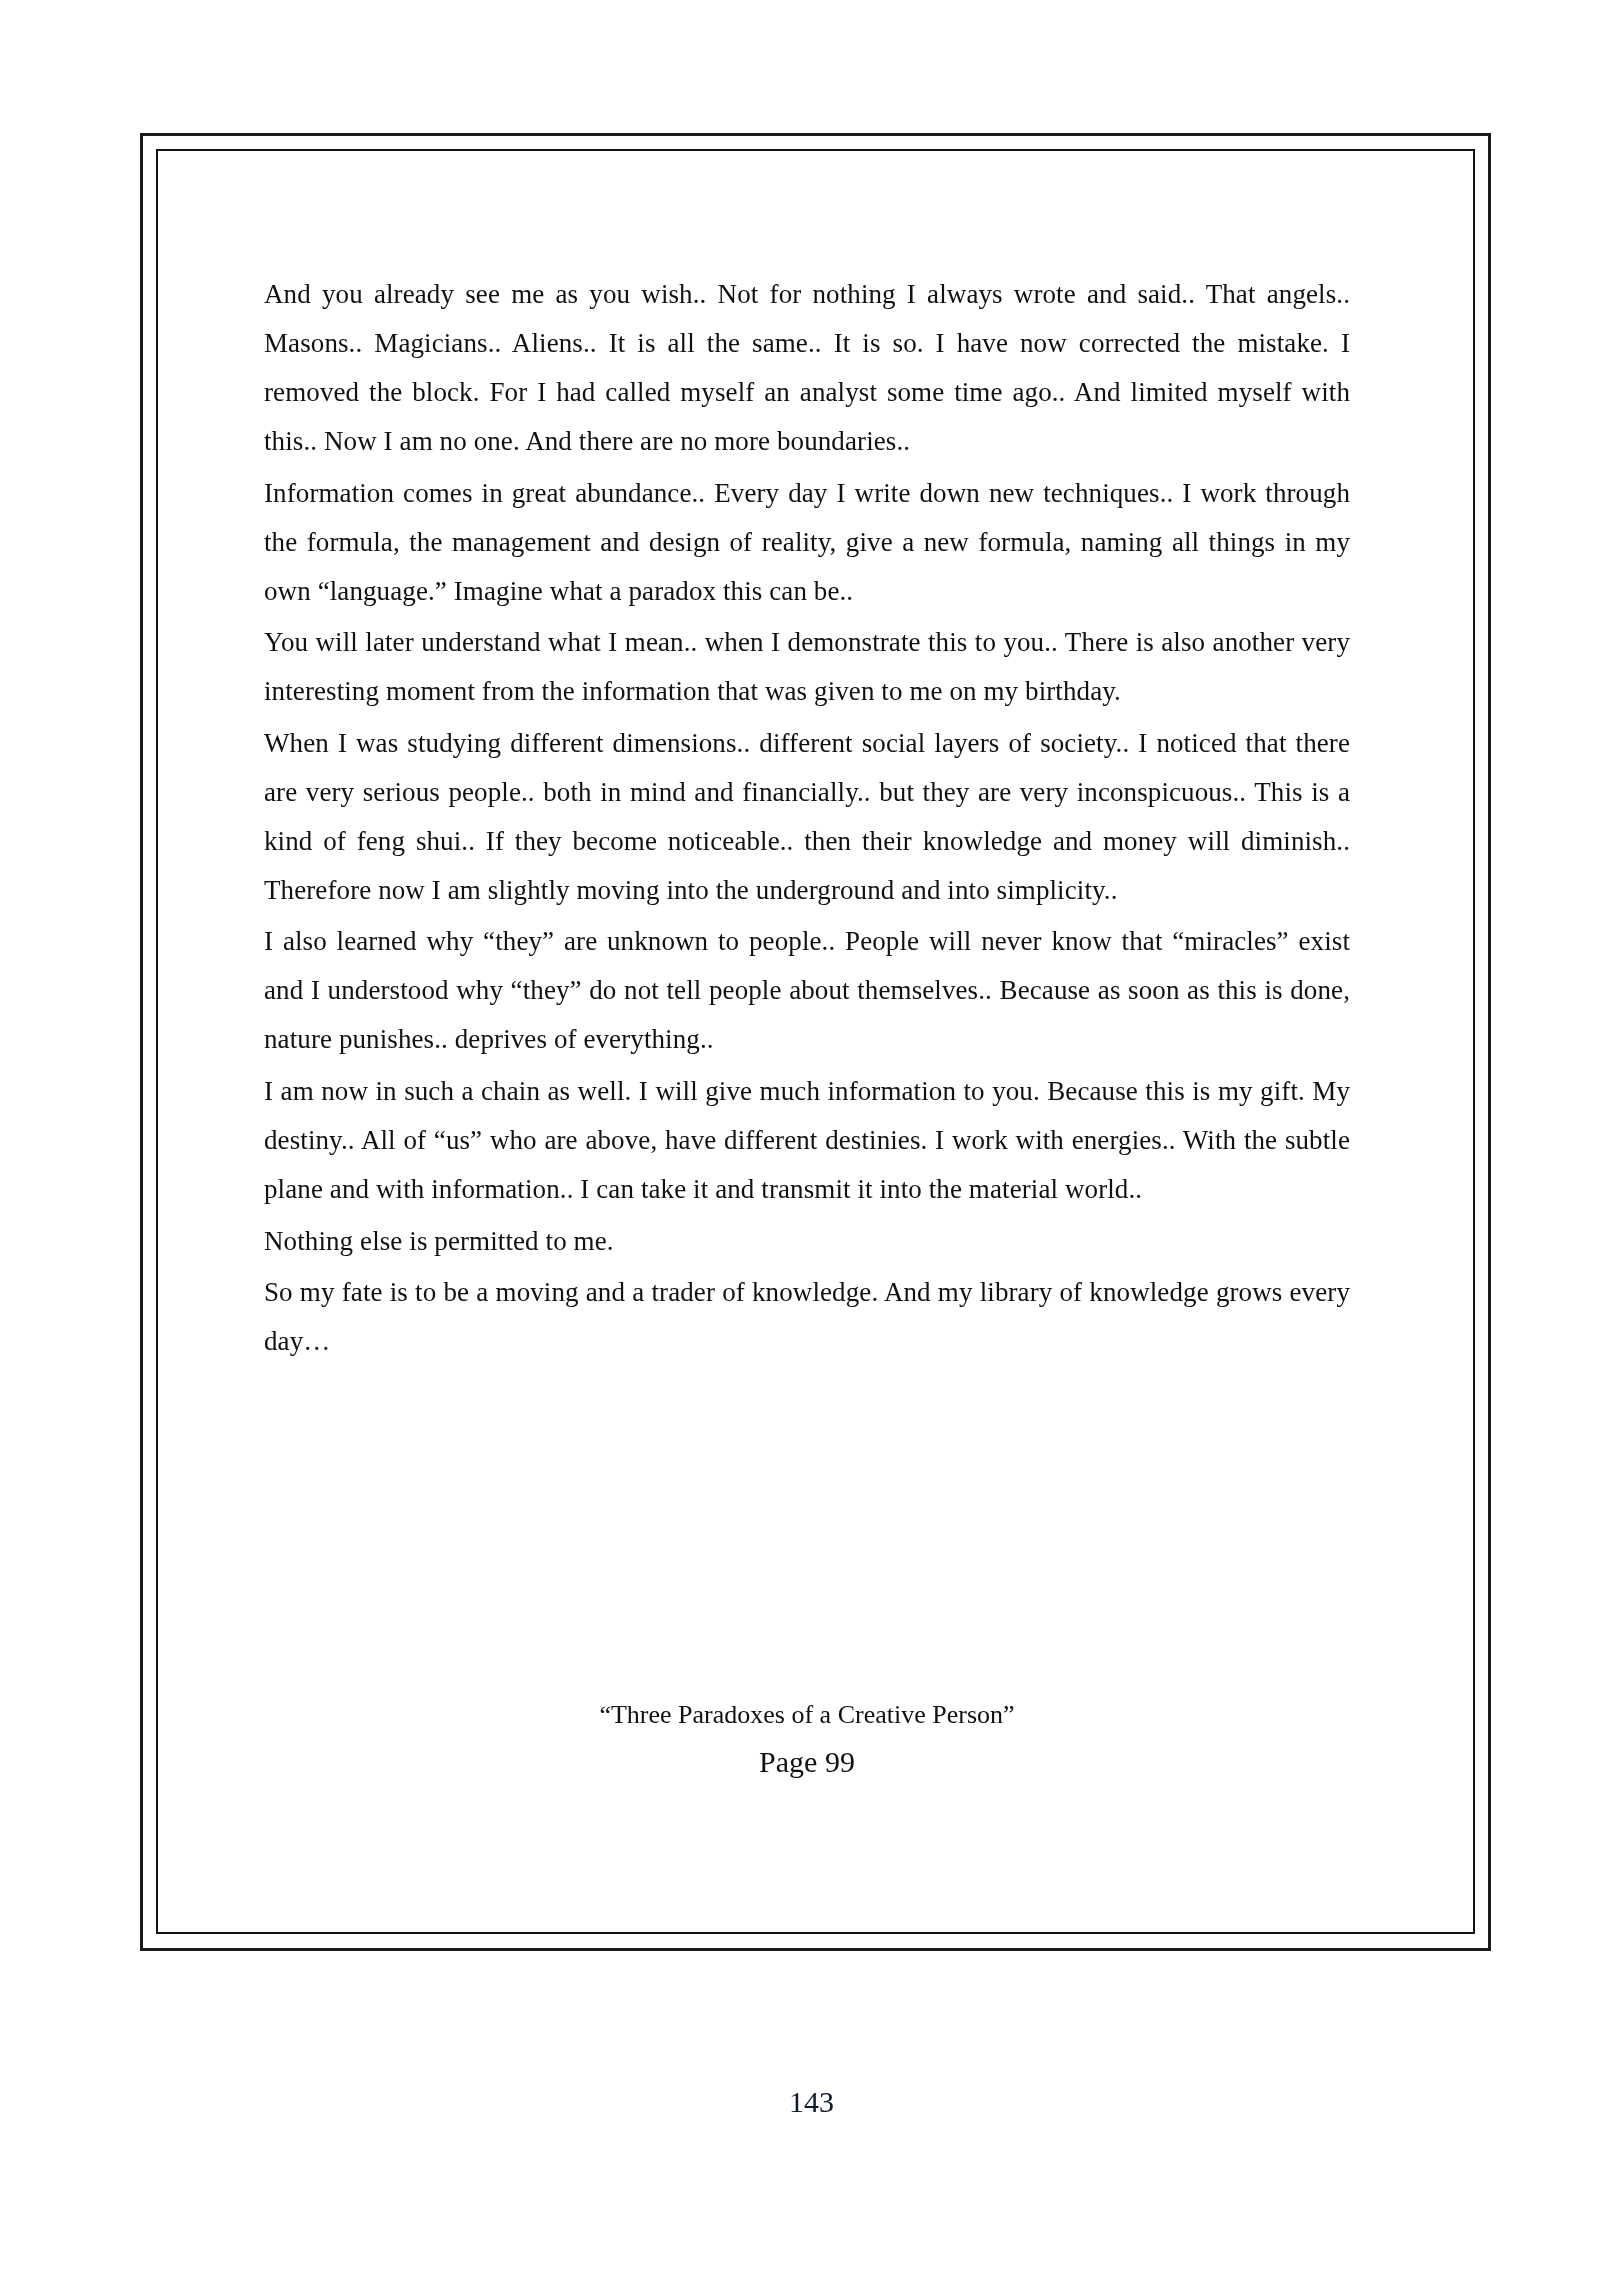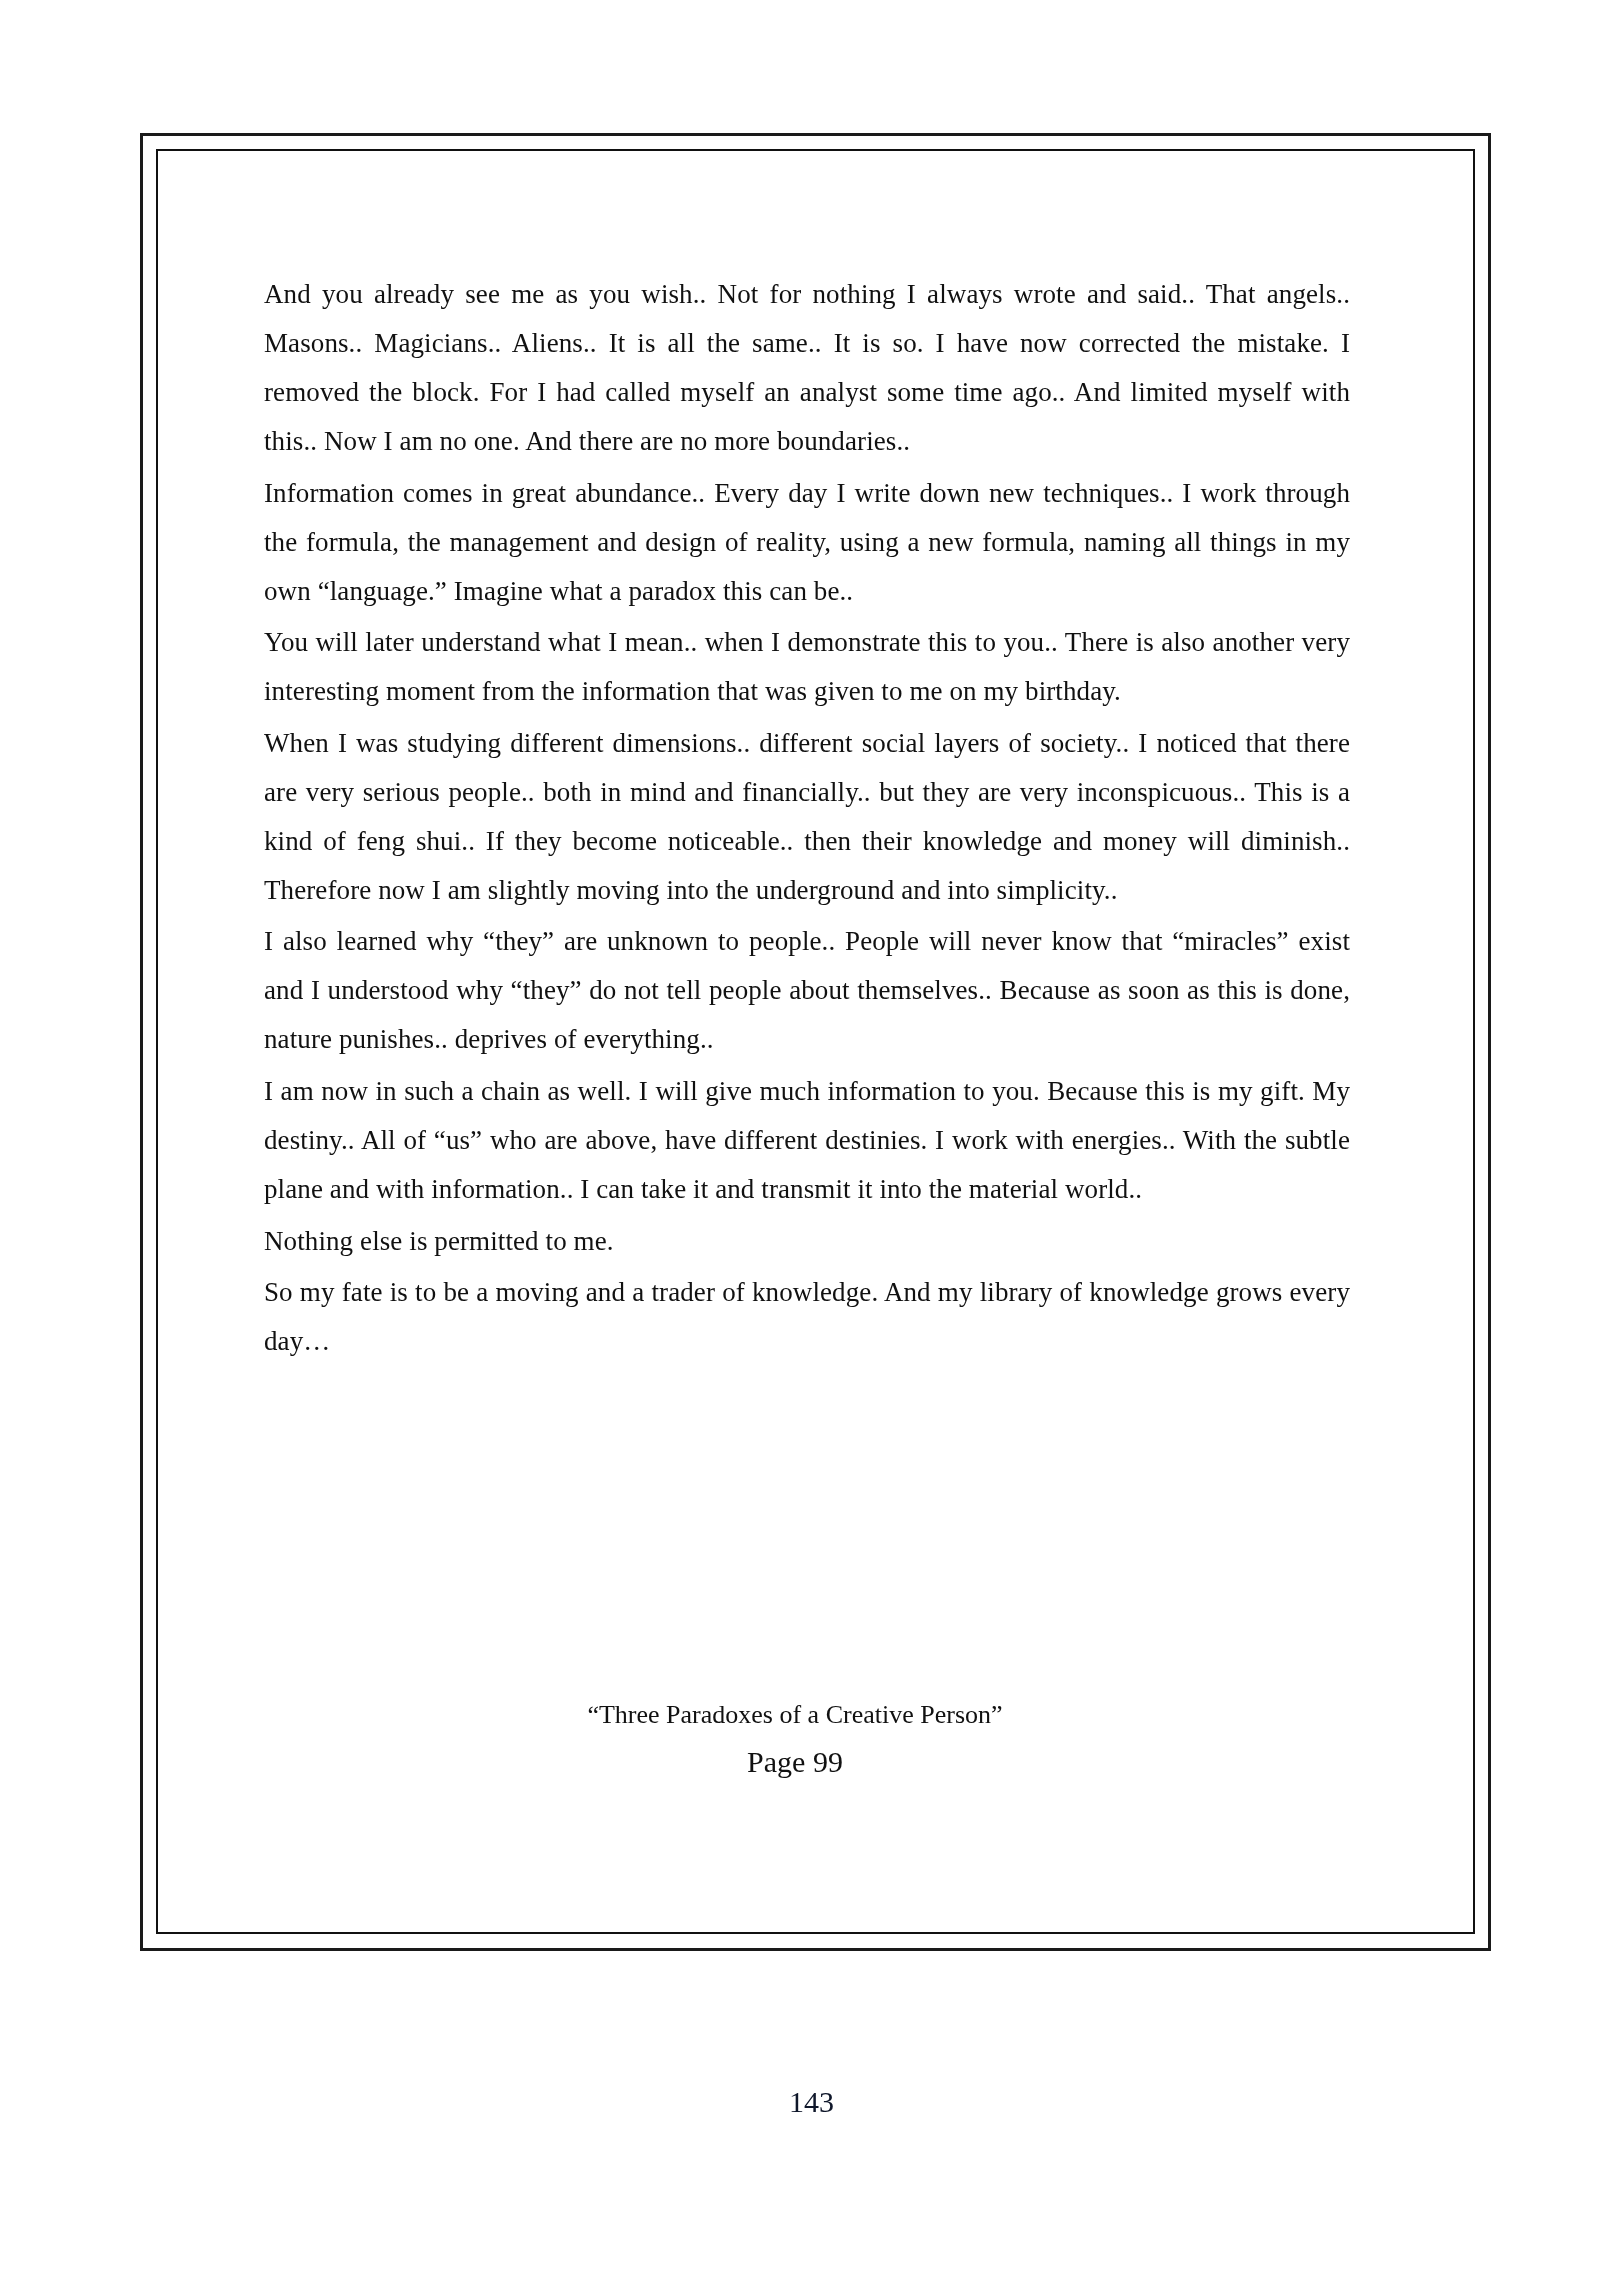--- a/index.html
+++ b/index.html
@@ -58,21 +58,21 @@
     hyphens: none;
   }
 
   .para:last-of-type {
     margin-bottom: 0;
   }
 
   
   .citation {
     position: absolute;
-    left: 252px;
+    left: 264px;
     top: 1695px;
     width: 1086px;
     text-align: center;
   }
 
   .citation-title {
     font-size: 26px;
     line-height: 39px;
     color: #111111;
     margin: 0;
@@ -100,21 +100,21 @@
 </head>
 <body>
 
 <div class="page">
 
   <div class="border-outer"></div>
   <div class="border-inner"></div>
 
   <div class="text-column">
     <p class="para">And you already see me as you wish.. Not for nothing I always wrote and said.. That angels.. Masons.. Magicians.. Aliens.. It is all the same.. It is so. I have now corrected the mistake. I removed the block. For I had called myself an analyst some time ago.. And limited myself with this.. Now I am no one. And there are no more boundaries..</p>
-    <p class="para">Information comes in great abundance.. Every day I write down new techniques.. I work through the formula, the management and design of reality, using a new formula, naming all things in my own “language.” Imagine what a paradox this can be..</p>
+    <p class="para">Information comes in great abundance.. Every day I write down new techniques.. I work through the formula, the management and design of reality, give a new formula, naming all things in my own “language.” Imagine what a paradox this can be..</p>
     <p class="para">You will later understand what I mean.. when I demonstrate this to you.. There is also another very interesting moment from the information that was given to me on my birthday.</p>
     <p class="para">When I was studying different dimensions.. different social layers of society.. I noticed that there are very serious people.. both in mind and financially.. but they are very inconspicuous.. This is a kind of feng shui.. If they become noticeable.. then their knowledge and money will diminish.. Therefore now I am slightly moving into the underground and into simplicity..</p>
     <p class="para">I also learned why “they” are unknown to people.. People will never know that “miracles” exist and I understood why “they” do not tell people about themselves.. Because as soon as this is done, nature punishes.. deprives of everything..</p>
     <p class="para">I am now in such a chain as well. I will give much information to you. Because this is my gift. My destiny.. All of “us” who are above, have different destinies. I work with energies.. With the subtle plane and with information.. I can take it and transmit it into the material world..</p>
     <p class="para">Nothing else is permitted to me.</p>
     <p class="para">So my fate is to be a moving and a trader of knowledge. And my library of knowledge grows every day…</p>
   </div>
 
   <div class="citation">
     <p class="citation-title">“Three Paradoxes of a Creative Person”</p>

